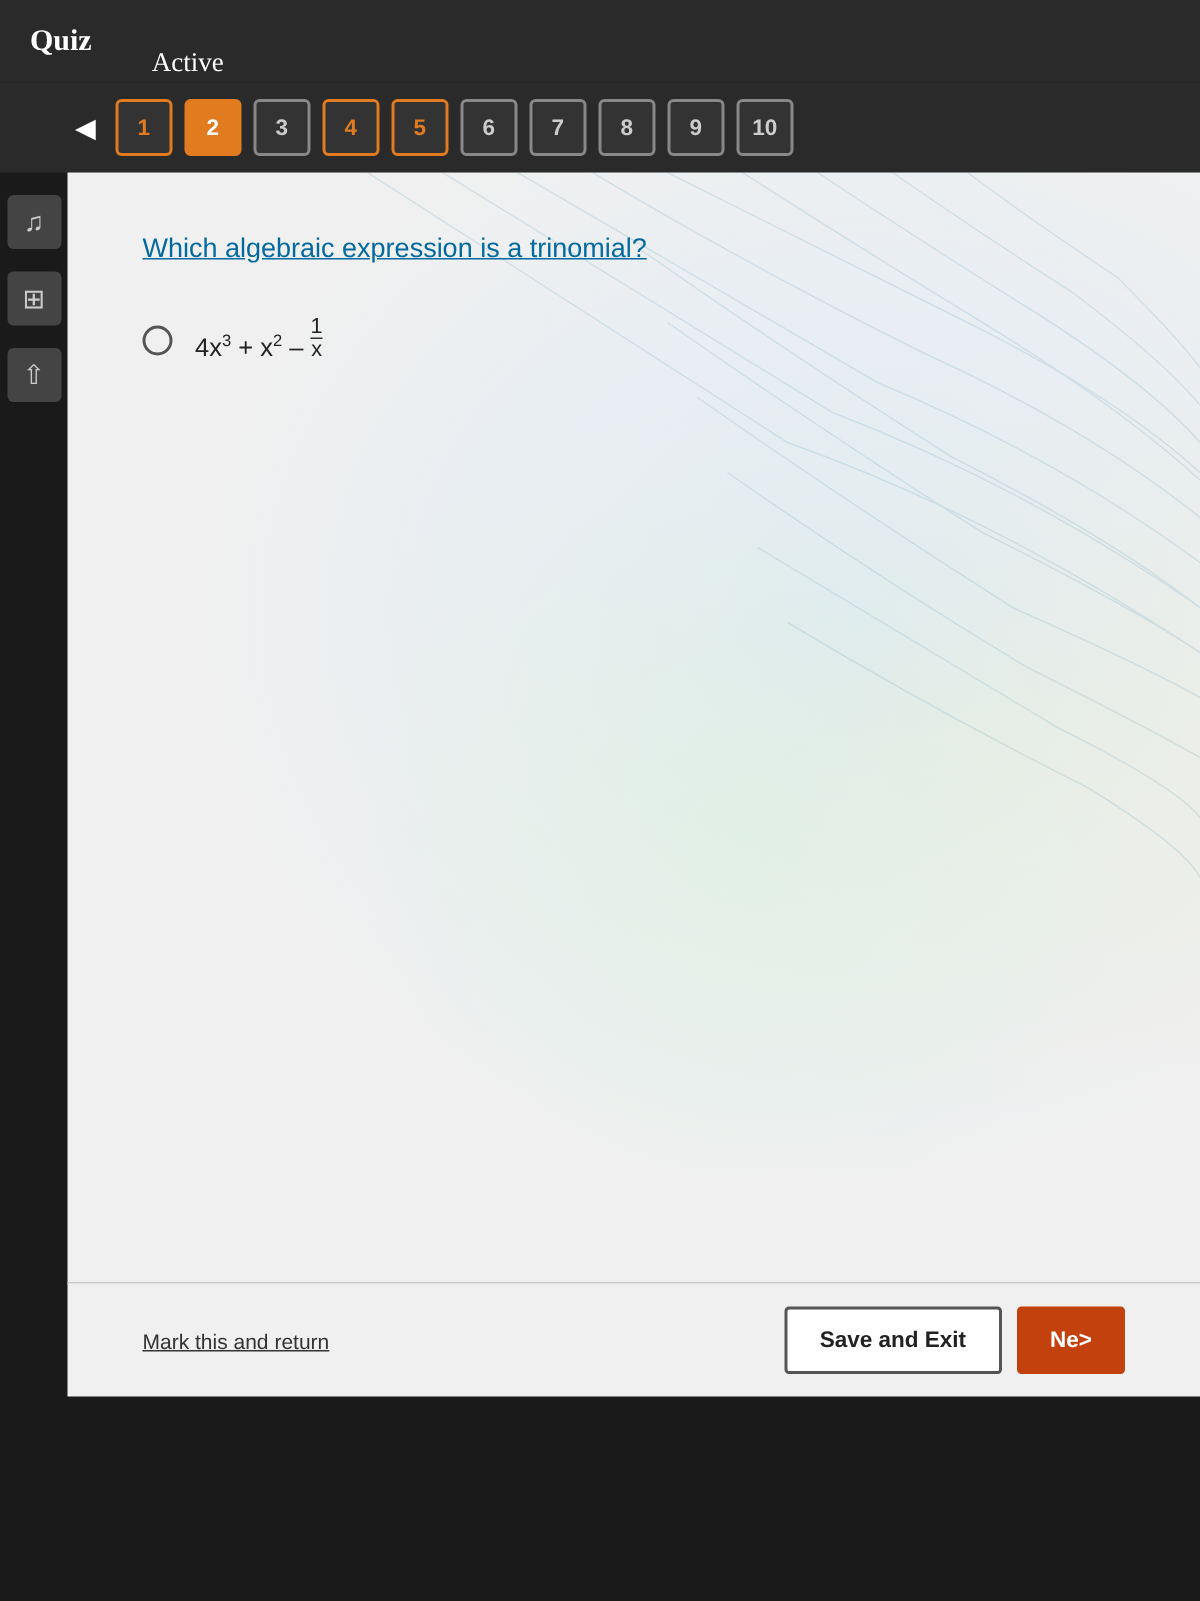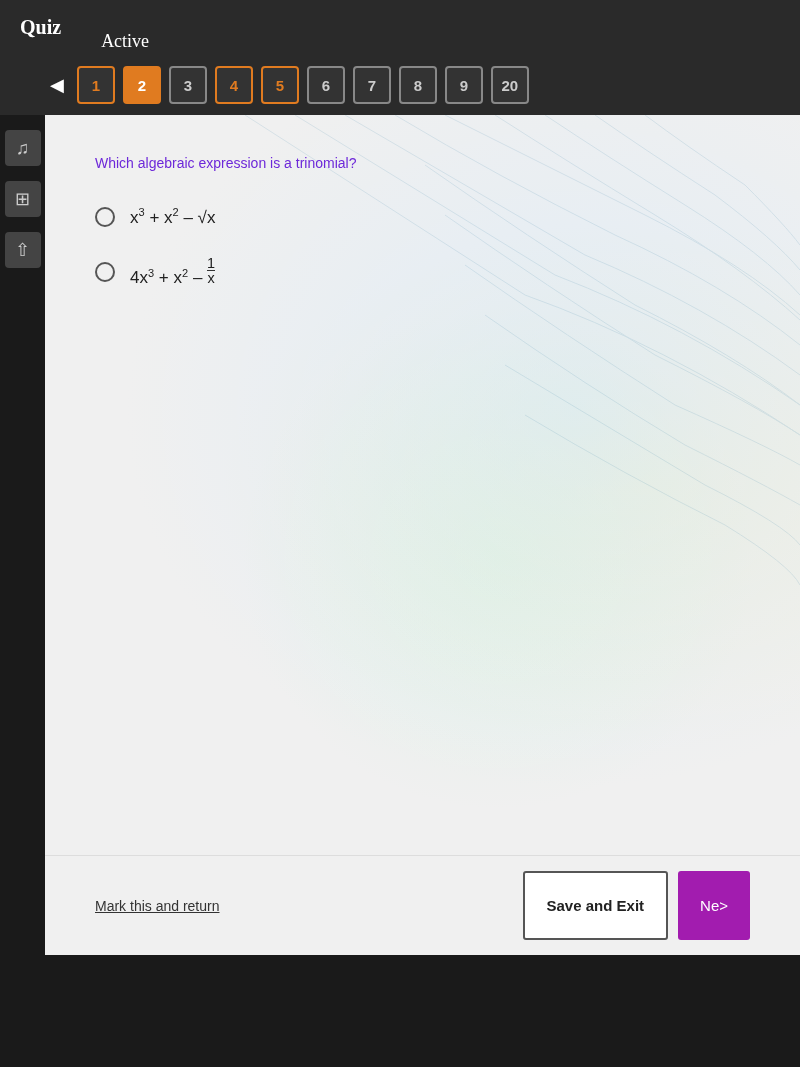--- a/index.html
+++ b/index.html
@@ -122,24 +122,25 @@
     .wavy-lines {
       position: absolute;
       top: 0; left: 0; right: 0; bottom: 0;
       pointer-events: none;
       opacity: 0.15;
     }
 
     
     .question-text {
       position: relative;
-      font-size: 14px;
-      color: #6d28d9;
+      font-size: 18px;
+      color: #0369a1;
       margin-bottom: 35px;
       z-index: 2;
+      text-decoration: underline;
     }
 
     
     .answers {
       position: relative;
       z-index: 2;
       display: flex;
       flex-direction: column;
       gap: 28px;
     }
@@ -188,26 +189,26 @@
       background: #fff;
       border: 2px solid #555;
       color: #222;
       padding: 10px 22px;
       font-size: 15px;
       font-weight: bold;
       cursor: pointer;
       border-radius: 3px;
     }
     .btn-next {
-      background: #a21caf;
+      background: #c2410c;
       border: none;
       color: #fff;
-      padding: 26px 22px;
+      padding: 14px 22px;
       font-size: 15px;
-      font-weight: normal;
+      font-weight: bold;
       cursor: pointer;
       border-radius: 3px;
       min-width: 60px;
     }
 
     
     .bottom-dark {
       background: #1a1a1a;
       height: 310px;
     }
@@ -243,21 +244,21 @@
   <span class="nav-arrow">◀</span>
   <div class="q-btn visited">1</div>
   <div class="q-btn current">2</div>
   <div class="q-btn">3</div>
   <div class="q-btn visited">4</div>
   <div class="q-btn visited">5</div>
   <div class="q-btn">6</div>
   <div class="q-btn">7</div>
   <div class="q-btn">8</div>
   <div class="q-btn">9</div>
-  <div class="q-btn">20</div>
+  <div class="q-btn">10</div>
 </div>
 
 <div class="left-sidebar">
   <div class="sidebar-icon">♫</div>
   <div class="sidebar-icon">⊞</div>
   <div class="sidebar-icon">⇧</div>
 </div>
 
 <div class="main-content">
 
@@ -279,26 +280,20 @@
       <path d="M 440,200 Q 540,270 640,330 Q 720,370 755,390"></path>
       <path d="M 460,250 Q 560,310 660,370 Q 740,410 755,430"></path>
       <path d="M 480,300 Q 580,360 680,410 Q 745,450 755,470"></path>
     </g>
   </svg>
 
   <div class="question-text">Which algebraic expression is a trinomial?</div>
 
   <div class="answers">
 
-    <div class="answer-option">
-      <div class="radio-circle"></div>
-      <span class="answer-text">
-        x<sup>3</sup> + x<sup>2</sup> – √x
-      </span>
-    </div>
 
 
     <div class="answer-option">
       <div class="radio-circle"></div>
       <span class="answer-text">
         4x<sup>3</sup> + x<sup>2</sup> – <span class="frac"><span class="num">1</span><span class="den">x</span></span>
       </span>
     </div>
 
 

